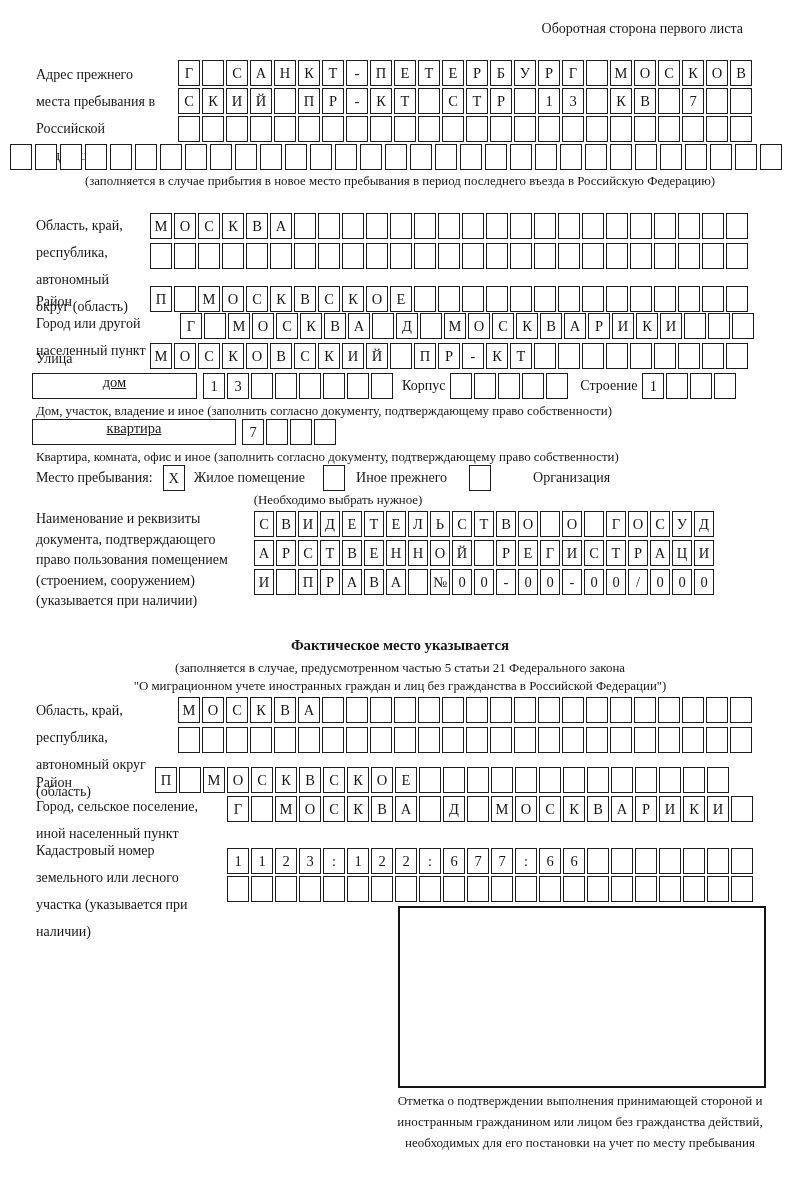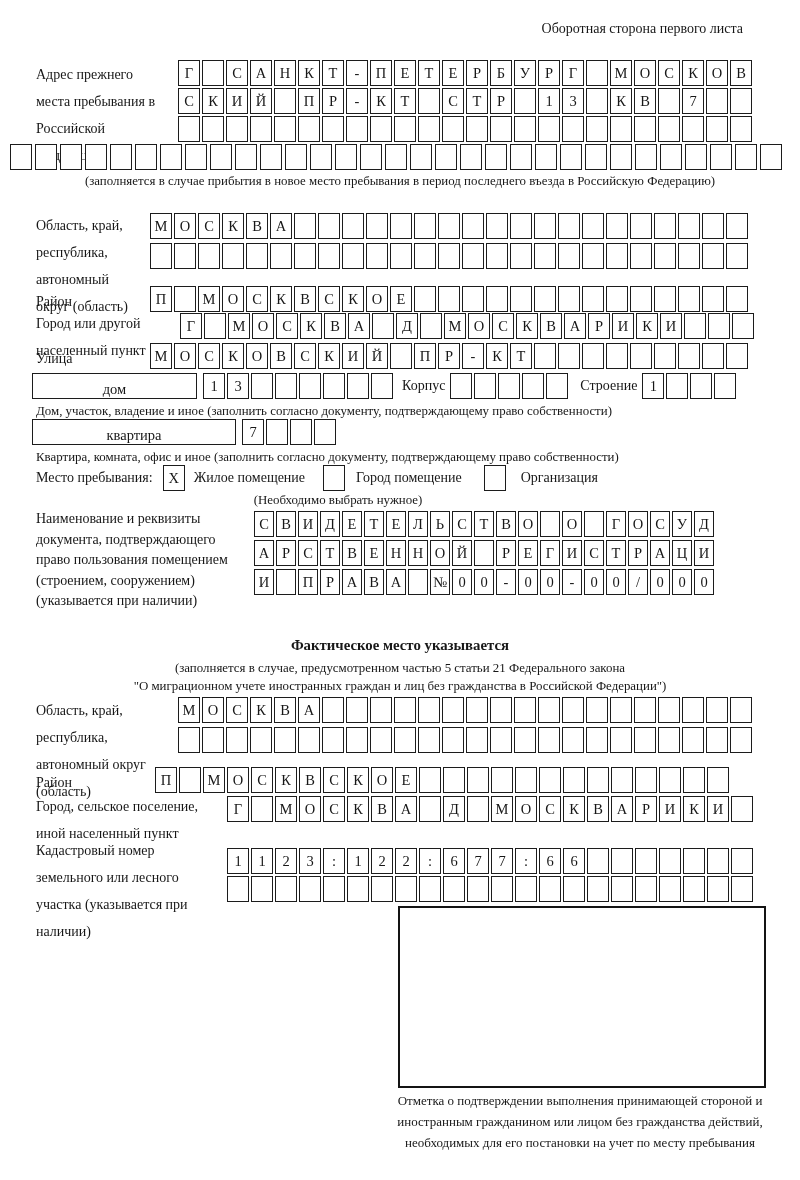--- a/index.html
+++ b/index.html
@@ -11,21 +11,21 @@
   .cr{position:absolute;display:flex;gap:2px;}
   .cr.g3{gap:3px;}
   .cell{
     box-sizing:border-box;flex:0 0 22px;width:22px;height:26px;
     border:1.7px solid #1c1c1c;display:flex;align-items:center;justify-content:center;
     font-size:14.5px;background:#fff;
   }
   .cr.sm .cell{flex-basis:20px;width:20px;}
   .rect{
     box-sizing:border-box;height:26px;border:1.7px solid #1c1c1c;
-    display:flex;align-items:flex-end;justify-content:center;font-size:14.5px;background:#fff;
+    display:flex;align-items:flex-start;justify-content:center;font-size:14.5px;background:#fff;text-decoration:underline;
   }
   .rowflex{position:absolute;display:flex;align-items:center;}
   .rowflex .cr2{display:flex;gap:2px;}
   .inl{font-size:14px;white-space:nowrap;}
   .note{position:absolute;font-size:12.9px;line-height:18px;}
   .center{left:0;width:800px;text-align:center;}
   .title{position:absolute;font-weight:bold;}
   .stamp{position:absolute;border:2px solid #141414;background:#fff;}
   .stampnote{position:absolute;font-size:13px;line-height:21px;text-align:center;}
   .hdr{position:absolute;top:21px;right:57px;font-size:14px;}
@@ -337,23 +337,23 @@
         <span class="cell"></span>
       </div>
   </div>
   <div class="note" style="left:36px;top:448px">Квартира, комната, офис и иное (заполнить согласно документу, подтверждающему право собственности)</div>
 
   <div class="rowflex" style="left:36px;top:465px">
     <span class="inl">Место пребывания:</span>
     <span class="cell" style="margin-left:10px">X</span>
     <span class="inl" style="margin-left:9px">Жилое помещение</span>
     <span class="cell" style="margin-left:18px"></span>
-    <span class="inl" style="margin-left:11px">Город помещение</span>
+    <span class="inl" style="margin-left:11px">Иное прежнего</span>
     <span class="cell" style="margin-left:22px"></span>
-    <span class="inl" style="margin-left:15px">Организация</span>
+    <span class="inl" style="margin-left:42px">Организация</span>
   </div>
   <div class="note" style="left:128px;top:491px;width:420px;text-align:center">(Необходимо выбрать нужное)</div>
 
   <div class="lb" style="left:36px;top:509px;width:206px;line-height:20.5px">Наименование и реквизиты документа, подтверждающего право пользования помещением (строением, сооружением) (указывается при наличии)</div>
   <div class="cr sm" style="left:254px;top:511px">
       <span class="cell">С</span>
       <span class="cell">В</span>
       <span class="cell">И</span>
       <span class="cell">Д</span>
       <span class="cell">Е</span>

